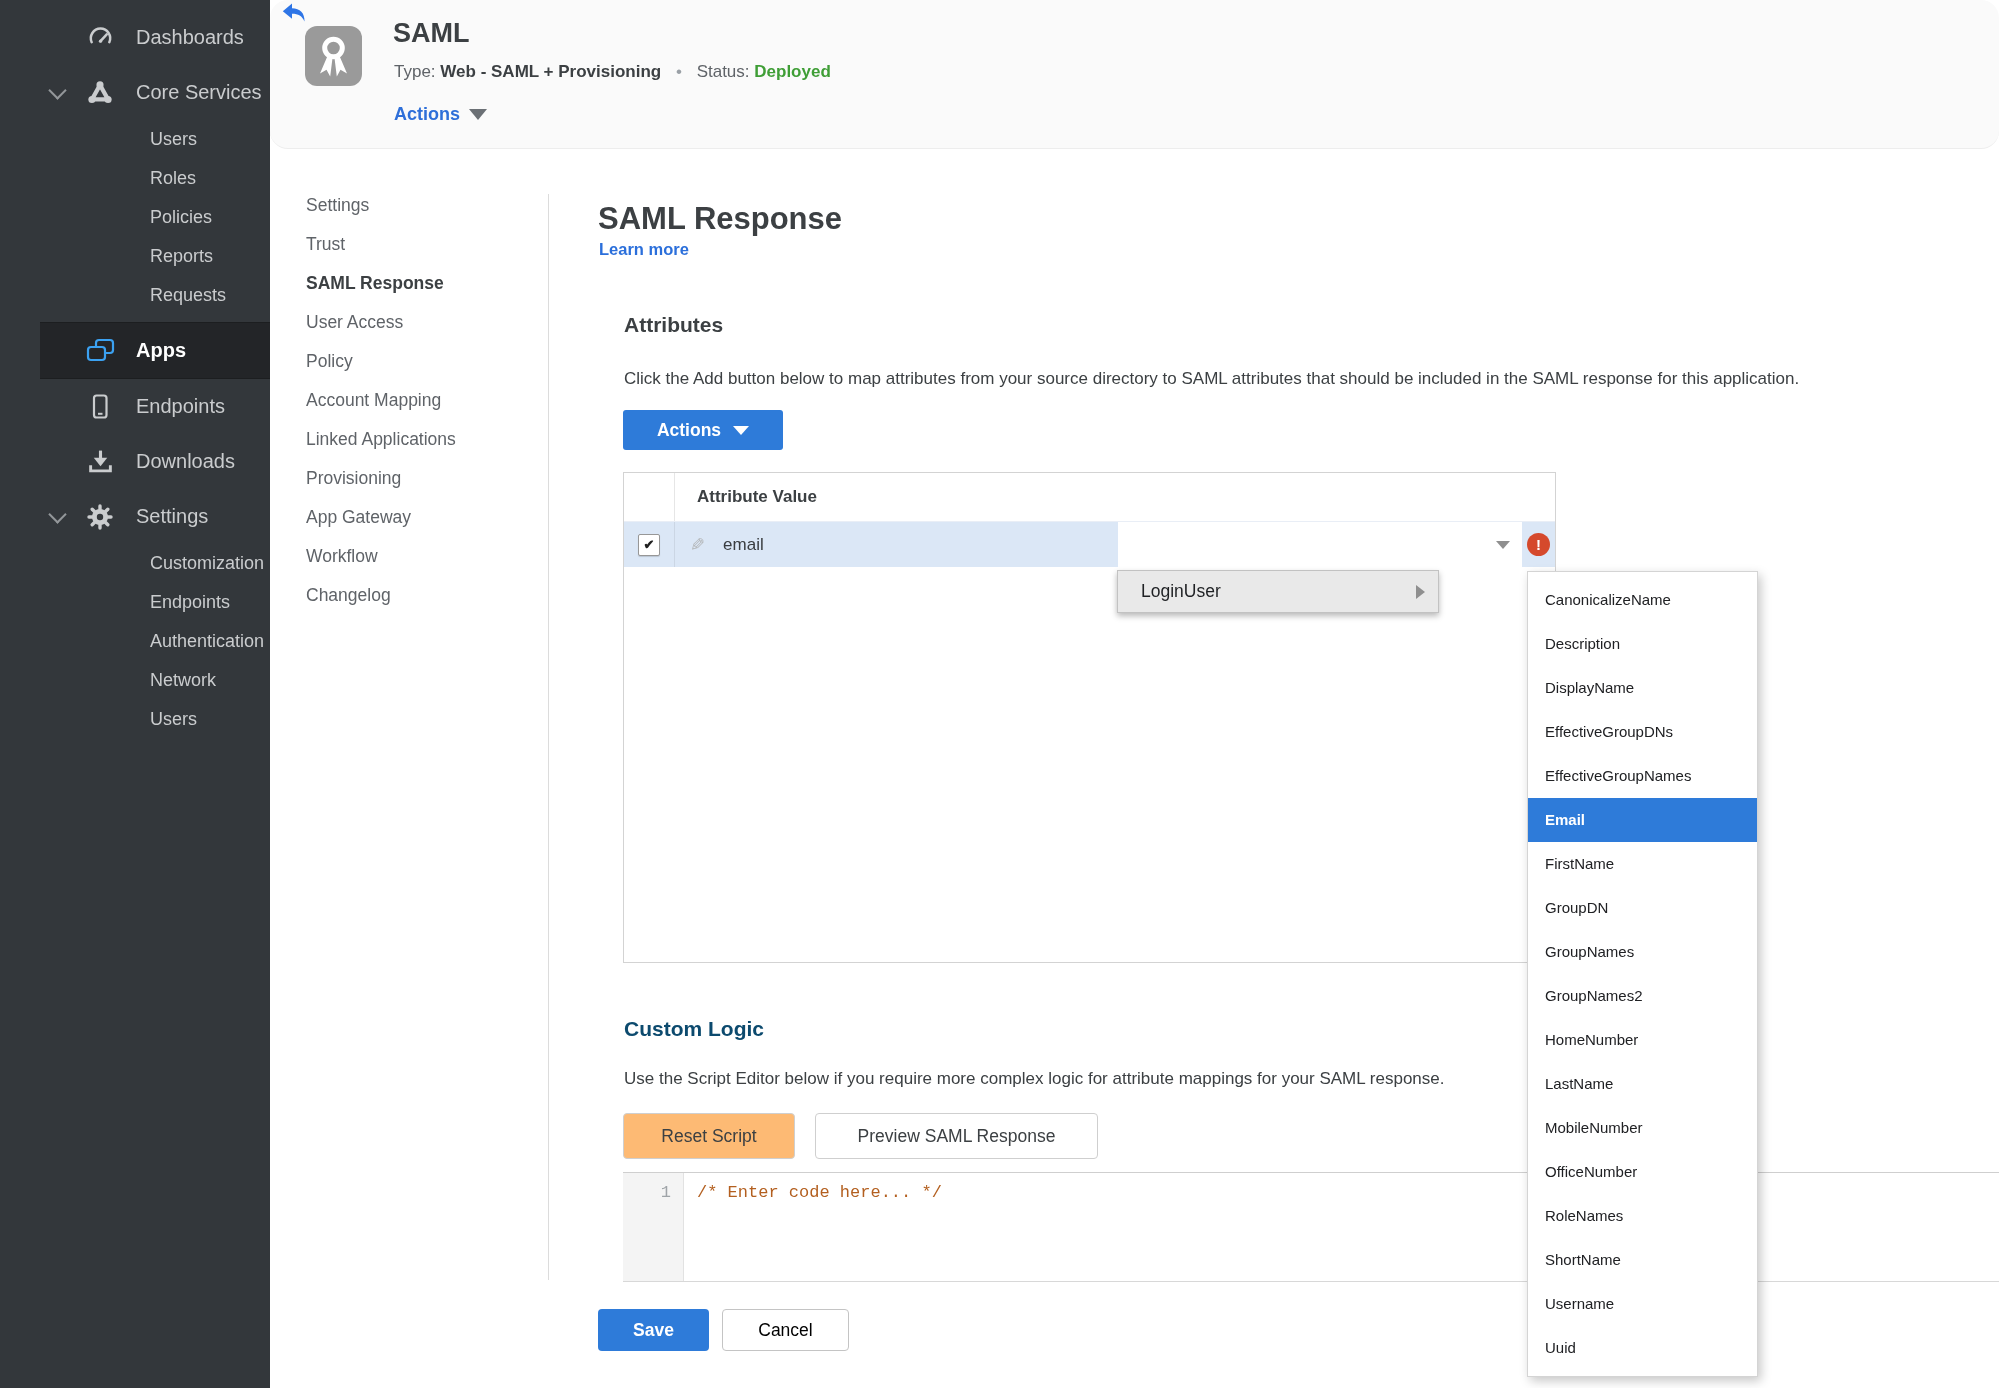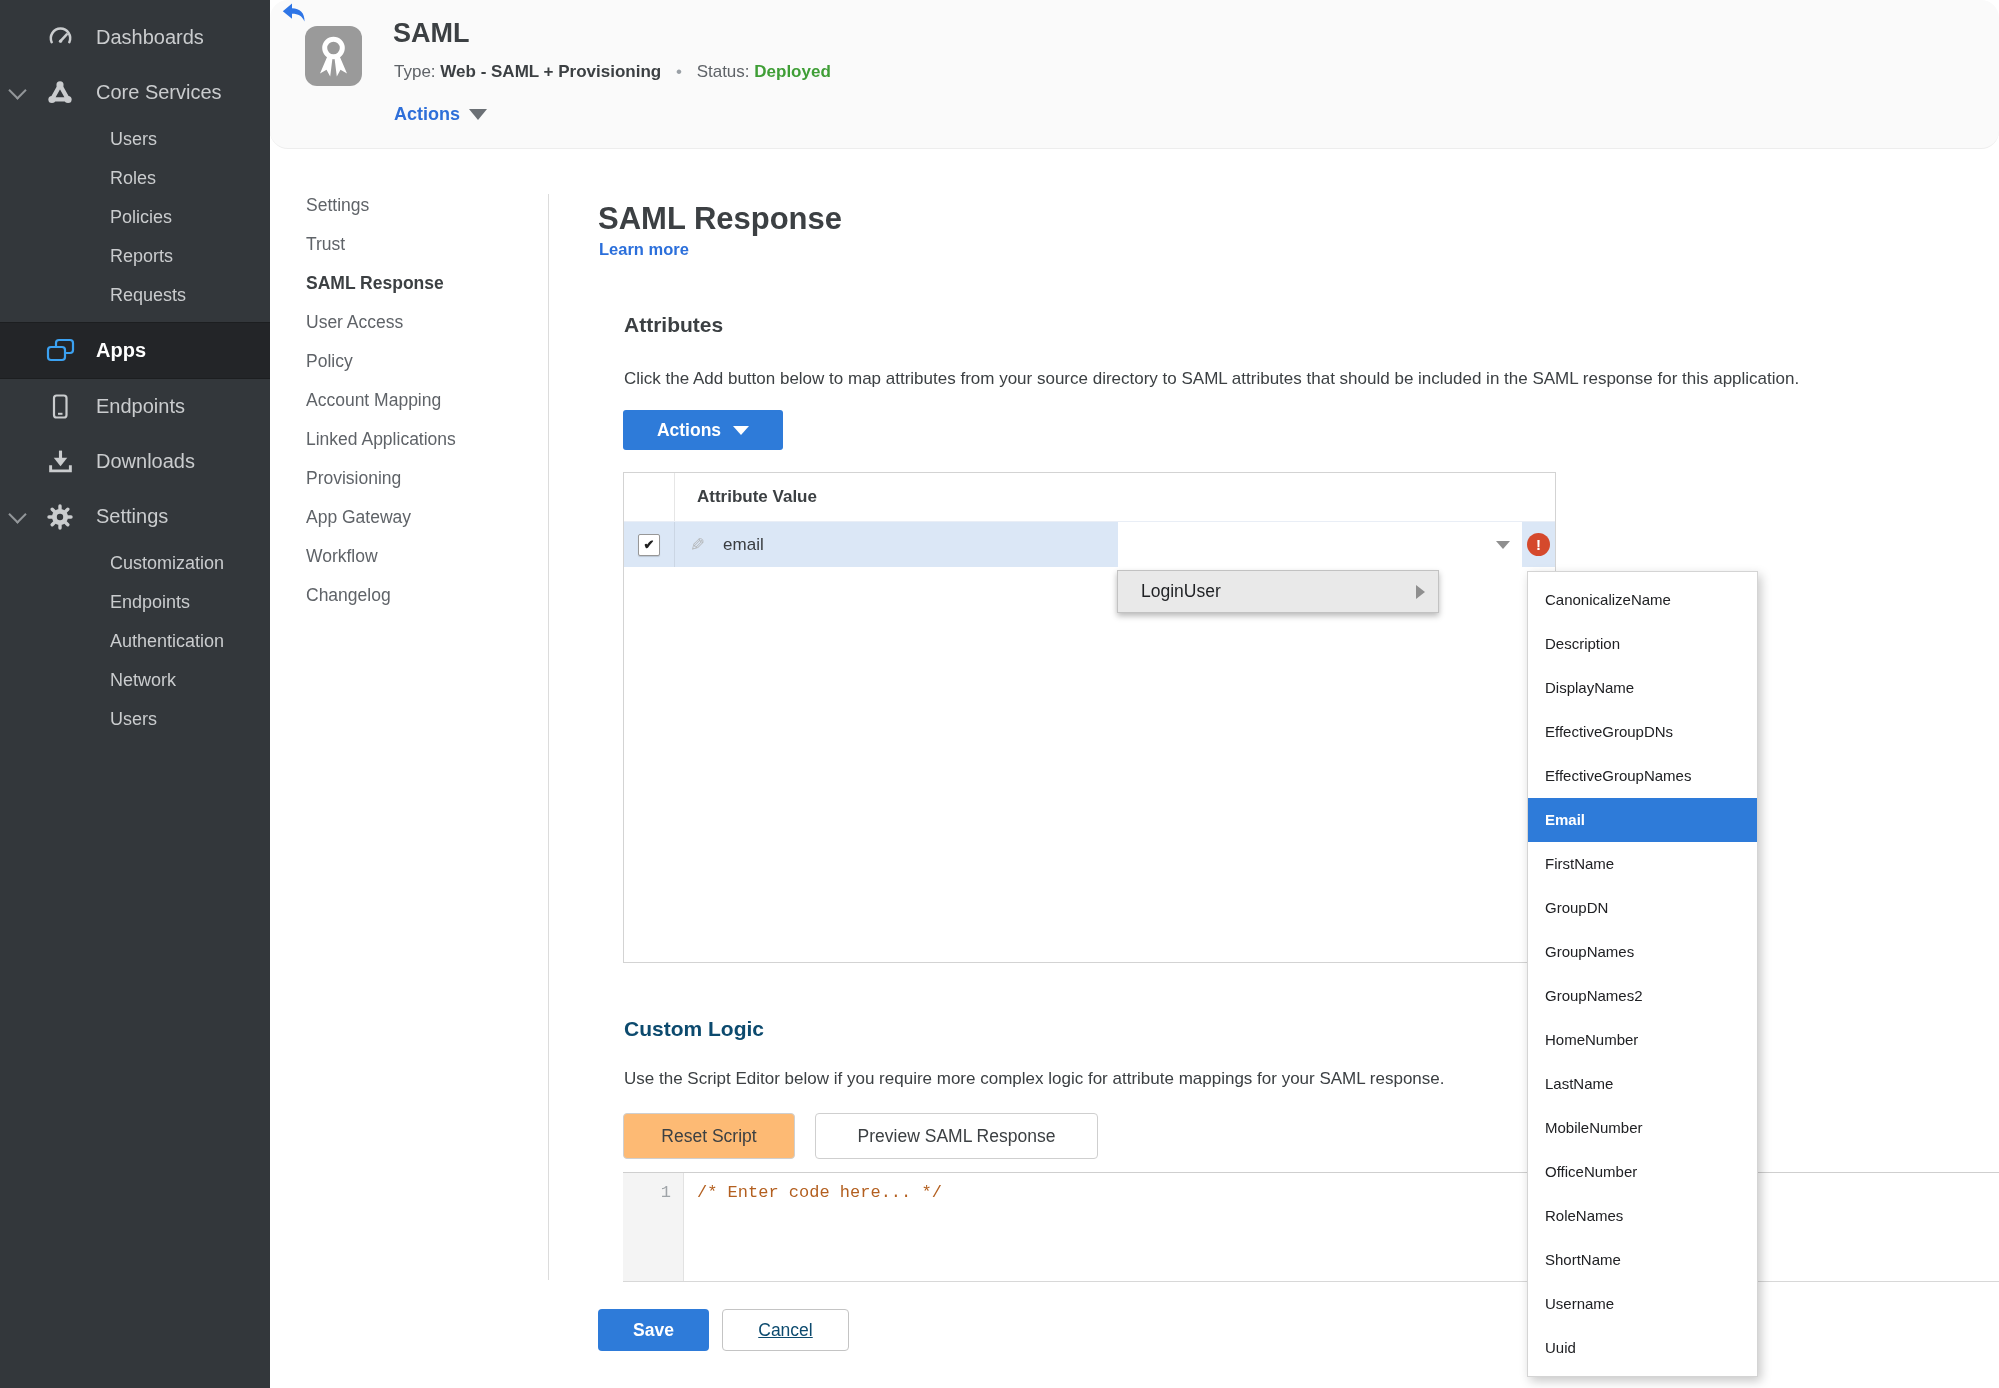--- a/index.html
+++ b/index.html
@@ -1,20 +1,20 @@
 <!DOCTYPE html>
 <html><head>
 <meta charset="utf-8">
 <style>
   html,body{margin:0;padding:0;}
   body{font-family:"Liberation Sans",sans-serif;background:#fff;}
   .page{position:relative;width:1999px;height:1388px;overflow:hidden;background:#fff;}
 
   
-  .sidebar{position:absolute;left:0;top:0;width:270px;height:1388px;background:#33373b;padding-top:10px;box-sizing:border-box;z-index:5;}
+  .sidebar{position:absolute;left:0;top:0;width:270px;height:1388px;background:#33373b;padding-top:10px;box-sizing:border-box;z-index:5;padding-left:40px;}
   .side-item{position:relative;height:55px;display:flex;align-items:center;padding-left:44px;color:#caccce;font-size:20px;cursor:pointer;}
   .side-item .ico{width:32px;margin-right:20px;display:flex;justify-content:center;align-items:center;color:#caccce;}
   .side-item .chev{position:absolute;left:11px;top:50%;width:11px;height:11px;margin-top:-9px;border-right:2.5px solid #93979a;border-bottom:2.5px solid #93979a;transform:rotate(45deg);}
   .side-sub{height:39px;line-height:39px;padding-left:110px;color:#caccce;font-size:18px;cursor:pointer;}
   .side-item.active{background:#232528;border-top:1px solid #1c1e20;border-bottom:1px solid #1c1e20;margin-top:7px;color:#ffffff;font-weight:bold;}
   .side-item.active .ico{color:#3ba1f1;}
 
   
   .app-header{position:absolute;left:270px;top:0;width:1729px;height:148px;background:#fafafa;border-bottom:1px solid #ededed;z-index:4;border-radius:18px;}
   .back-arrow{position:absolute;left:12px;top:3px;width:24px;height:20px;cursor:pointer;}
@@ -73,21 +73,21 @@
   .btn-reset{position:absolute;left:623px;top:1113px;width:172px;height:46px;background:#fdba74;border:1px solid #cfcfcf;border-radius:4px;font-size:17.5px;color:#3c4043;font-family:"Liberation Sans",sans-serif;cursor:pointer;}
   .btn-preview{position:absolute;left:815px;top:1113px;width:283px;height:46px;background:#fff;border:1px solid #cfcfcf;border-radius:4px;font-size:17.5px;color:#3c4043;font-family:"Liberation Sans",sans-serif;cursor:pointer;}
 
   
   .editor{position:absolute;left:623px;top:1172px;width:1376px;height:108px;border-top:1px solid #cfcfcf;border-bottom:1px solid #d8d8d8;display:flex;background:#fff;z-index:2;}
   .gutter{width:61px;background:#f4f4f4;border-right:1px solid #e2e2e2;box-sizing:border-box;text-align:right;padding:10px 12px 0 0;font-family:"Liberation Mono",monospace;font-size:17px;color:#9fa4a8;}
   .code-area{flex:1;padding:10px 0 0 13px;font-family:"Liberation Mono",monospace;font-size:17px;color:#b35f1f;white-space:pre;cursor:text;}
 
   
   .btn-save{position:absolute;left:598px;top:1309px;width:111px;height:42px;background:#2e7bd9;border:none;border-radius:4px;color:#fff;font-weight:bold;font-size:17.5px;font-family:"Liberation Sans",sans-serif;cursor:pointer;}
-  .btn-cancel{position:absolute;left:722px;top:1309px;width:127px;height:42px;background:#fff;border:1px solid #c4c4c4;border-radius:4px;color:#0c4a6e;font-size:17.5px;font-family:"Liberation Sans",sans-serif;cursor:pointer;text-decoration:underline;}
+  .btn-cancel{position:absolute;left:722px;top:1309px;width:127px;height:42px;background:#fff;border:1px solid #c4c4c4;border-radius:4px;color:#000000;font-size:17.5px;font-family:"Liberation Sans",sans-serif;cursor:pointer;}
 </style>
 </head>
 <body>
 
 <div class="page">
 
   <aside class="sidebar">
     <div class="side-item">
       <span class="ico">
         <svg width="27" height="27" viewBox="0 0 26 26">

